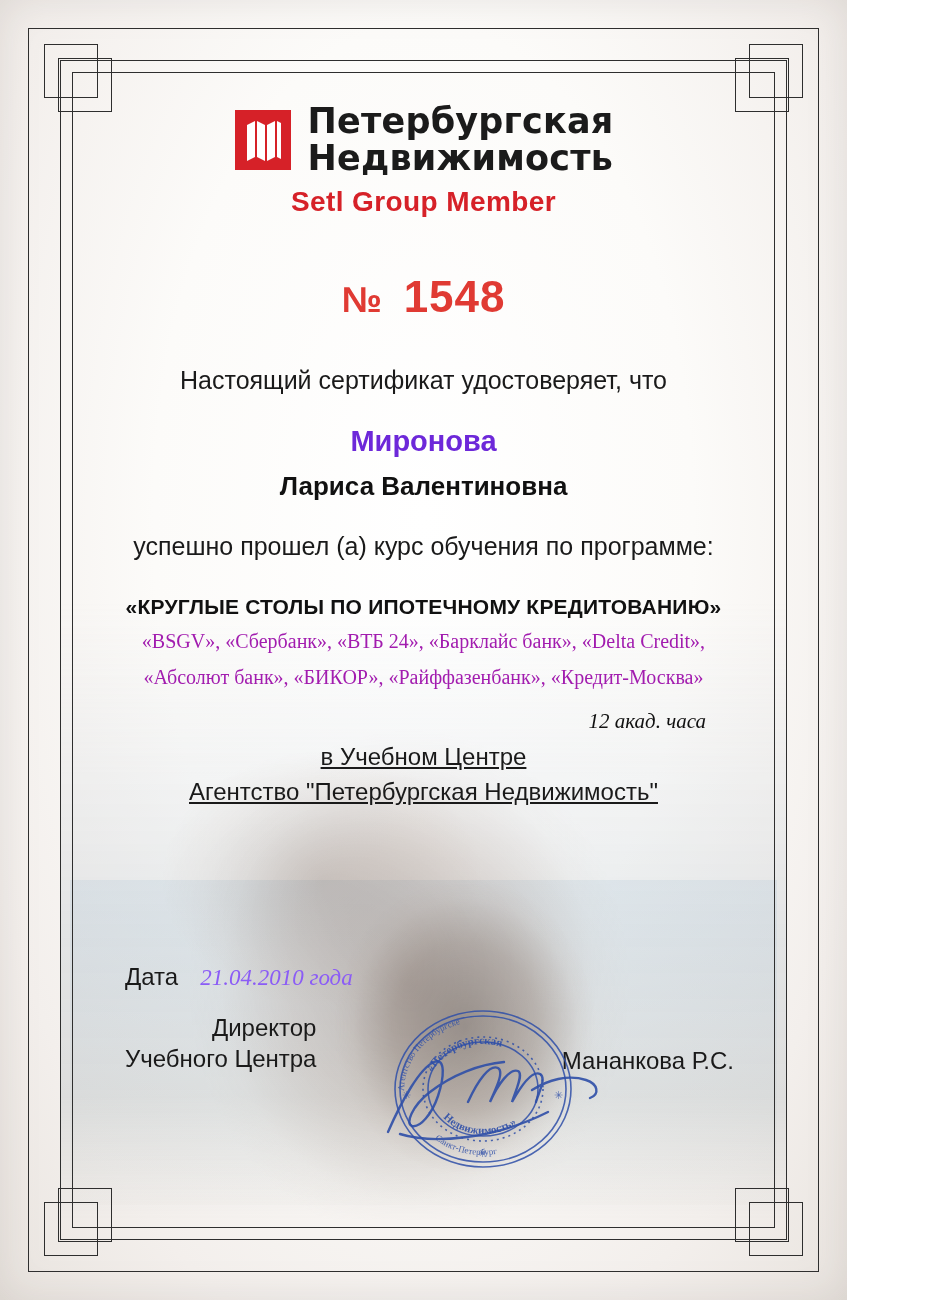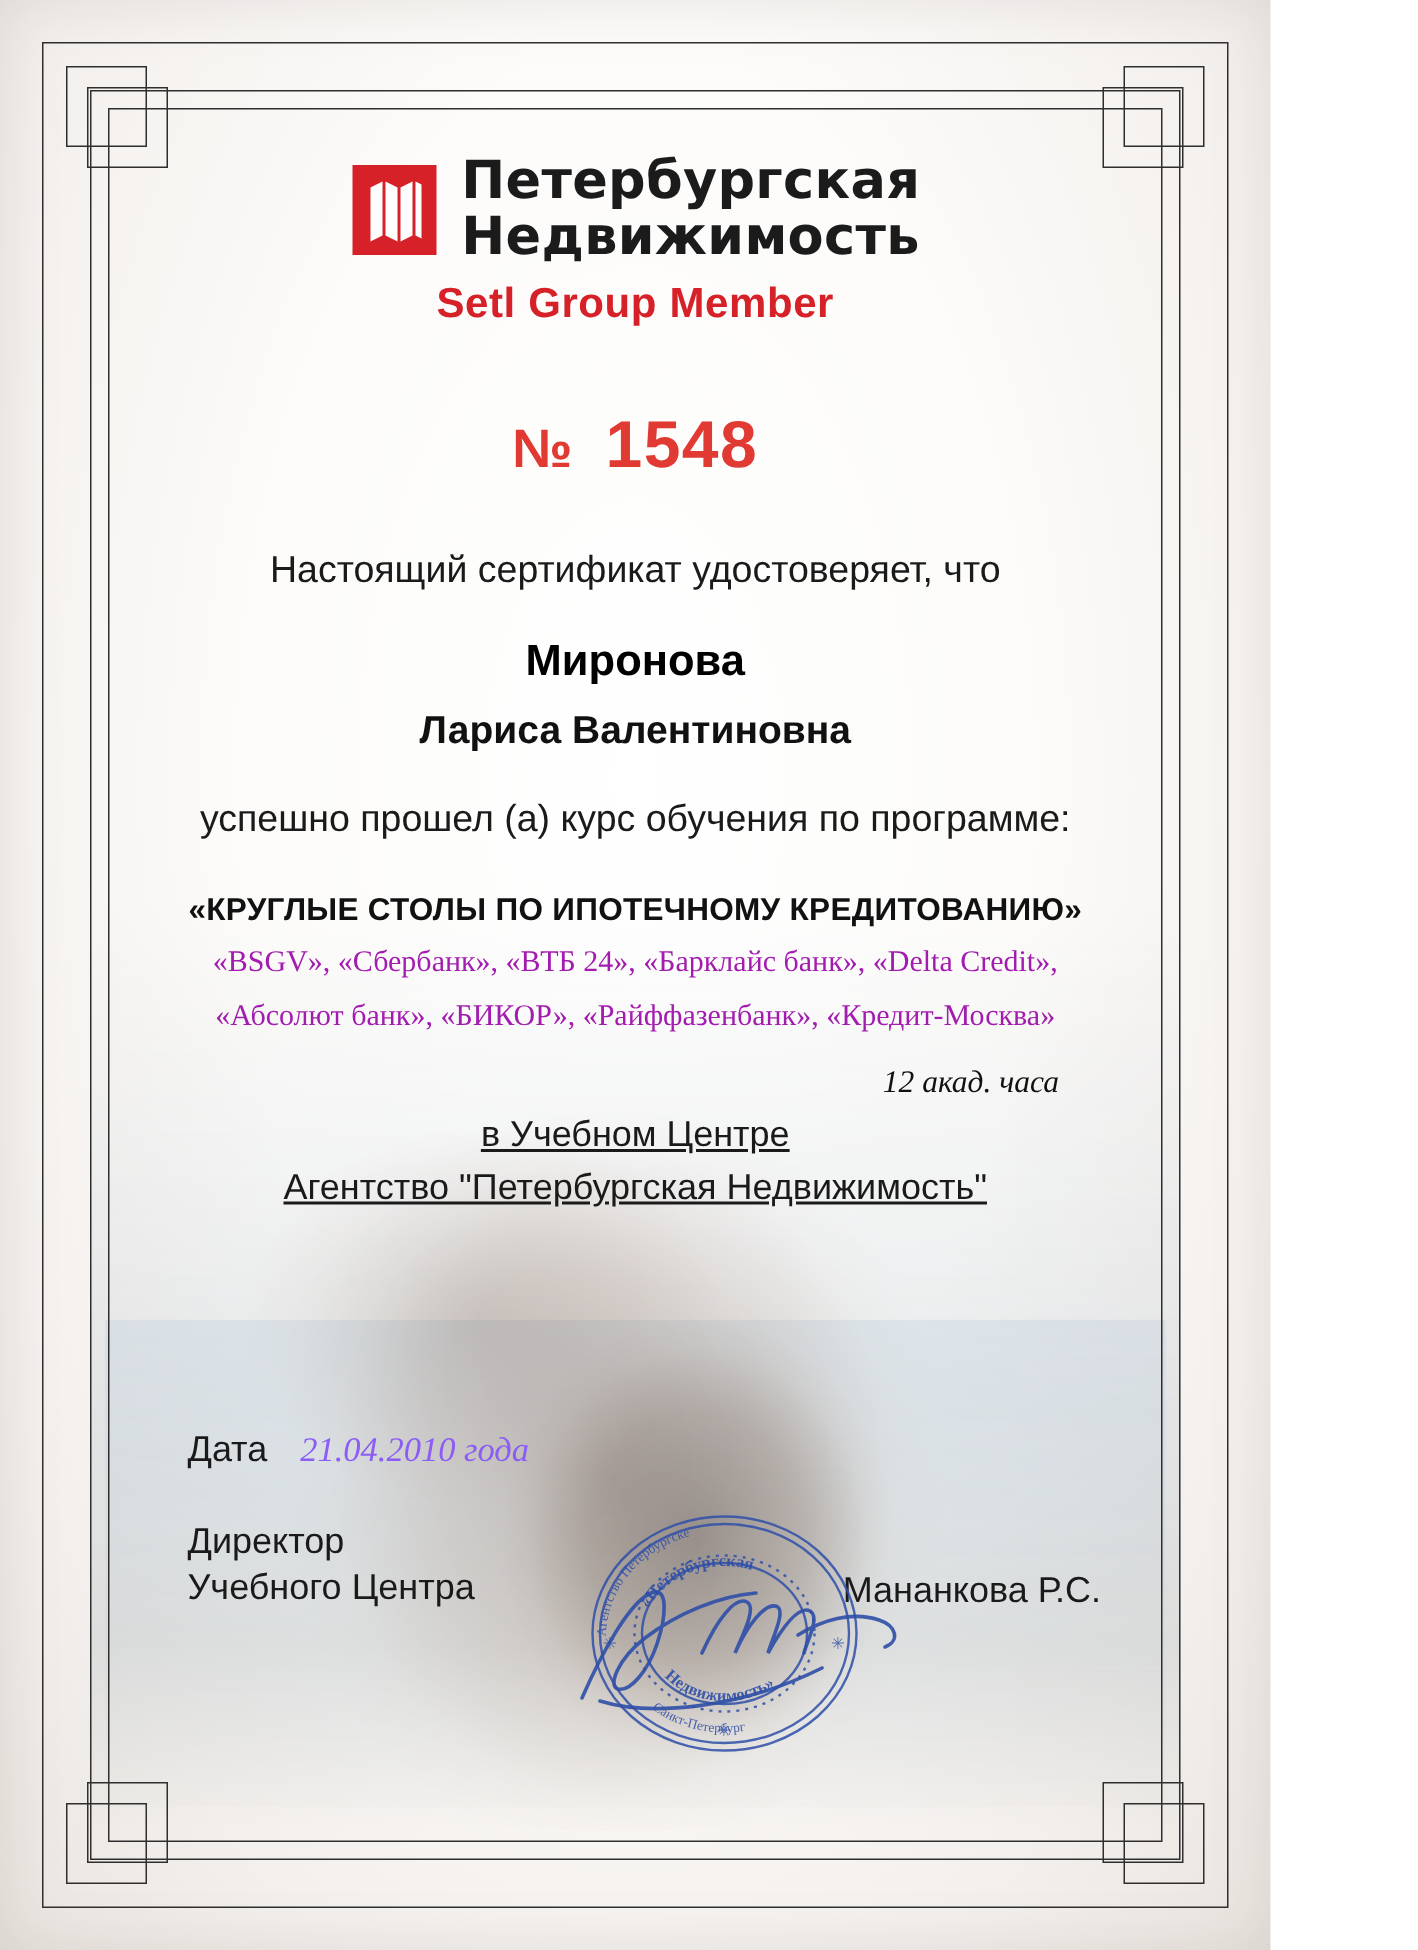--- a/index.html
+++ b/index.html
@@ -180,21 +180,21 @@
 
   .certifies {
     margin-top: 44px;
     font-size: 25px;
     color: #1a1a1a;
   }
   .recipient-last {
     margin-top: 30px;
     font-size: 29px;
     font-weight: bold;
-    color: #000000;
+    color: #6d28d9;
   }
   .recipient-first {
     margin-top: 13px;
     font-size: 26px;
     font-weight: bold;
     color: #111;
   }
   .completed {
     margin-top: 30px;
     font-size: 25px;
@@ -230,39 +230,39 @@
     line-height: 1.45;
     text-decoration: underline;
   }
 
   
   .footer {
     position: absolute;
     left: 30px;
     right: 10px;
     bottom: 140px;
-    text-align: left;
+    text-align: right;
   }
   .date-row {
     display: flex;
     align-items: baseline;
     gap: 22px;
   }
   .date-label {
     font-size: 24px;
     color: #1a1a1a;
   }
   .date-value {
     font-family: "Liberation Serif", serif;
     font-style: italic;
     font-size: 23px;
     color: #8b5cf6;
   }
   .sign-row {
-    margin-top: 32px;
+    margin-top: 22px;
     display: flex;
     align-items: flex-start;
     justify-content: space-between;
   }
   .sign-title {
     font-size: 24px;
     color: #1a1a1a;
     line-height: 1.28;
   }
   .sign-name {

